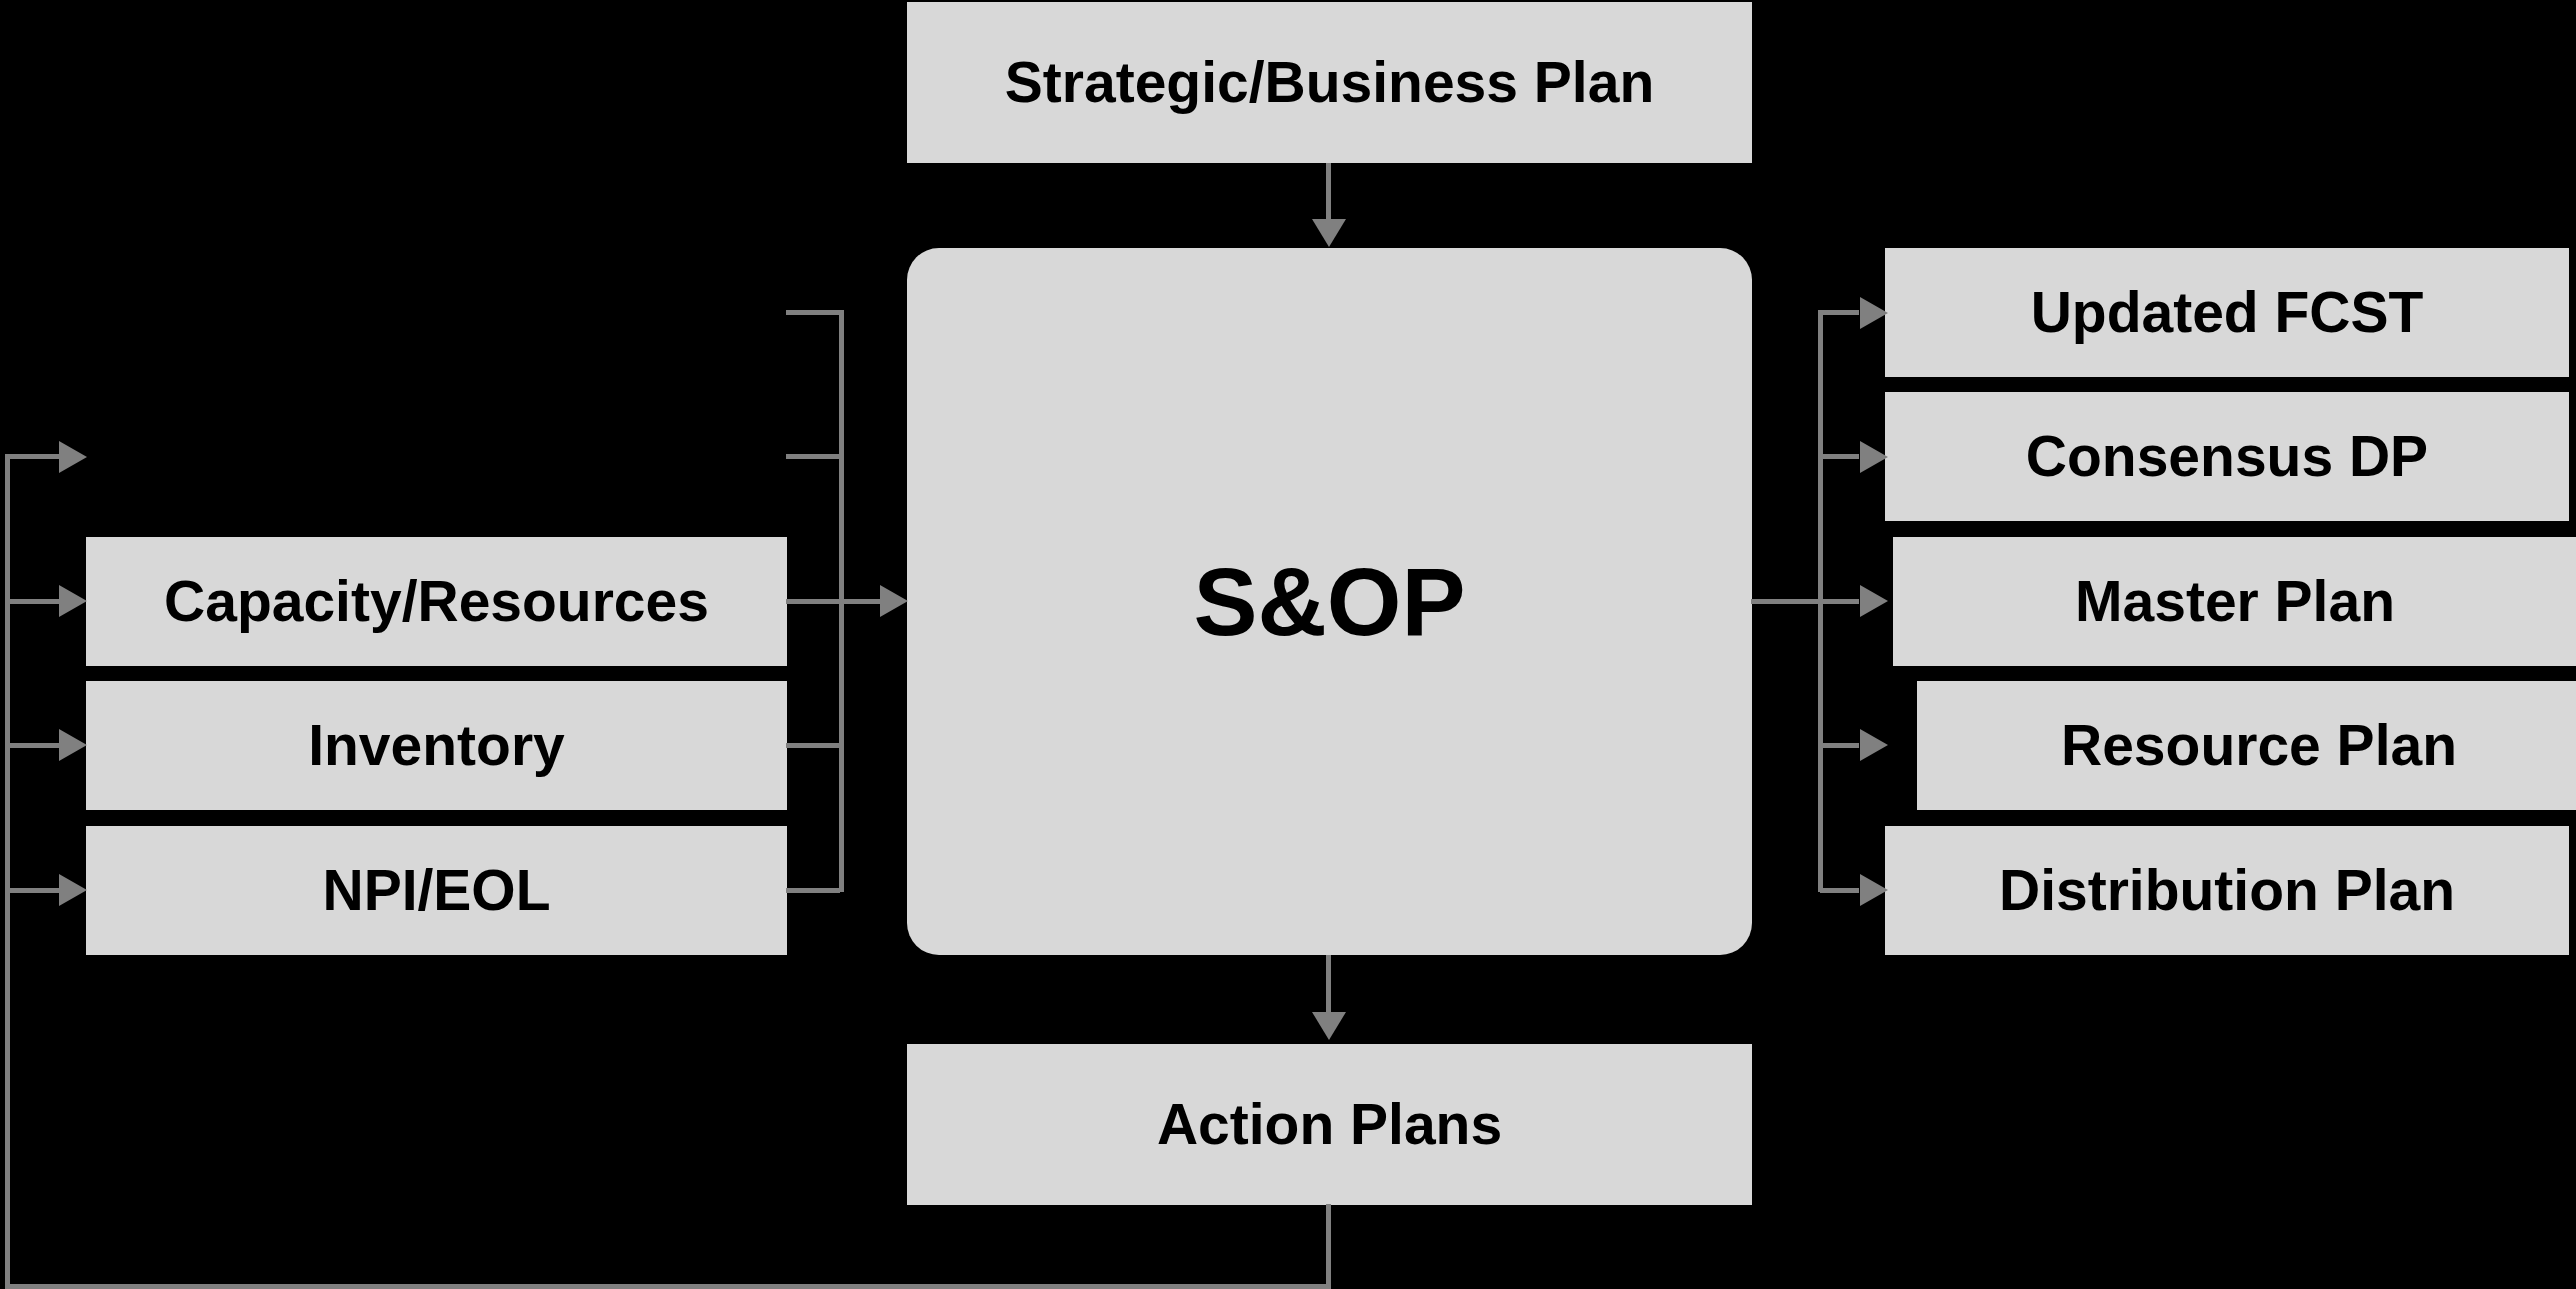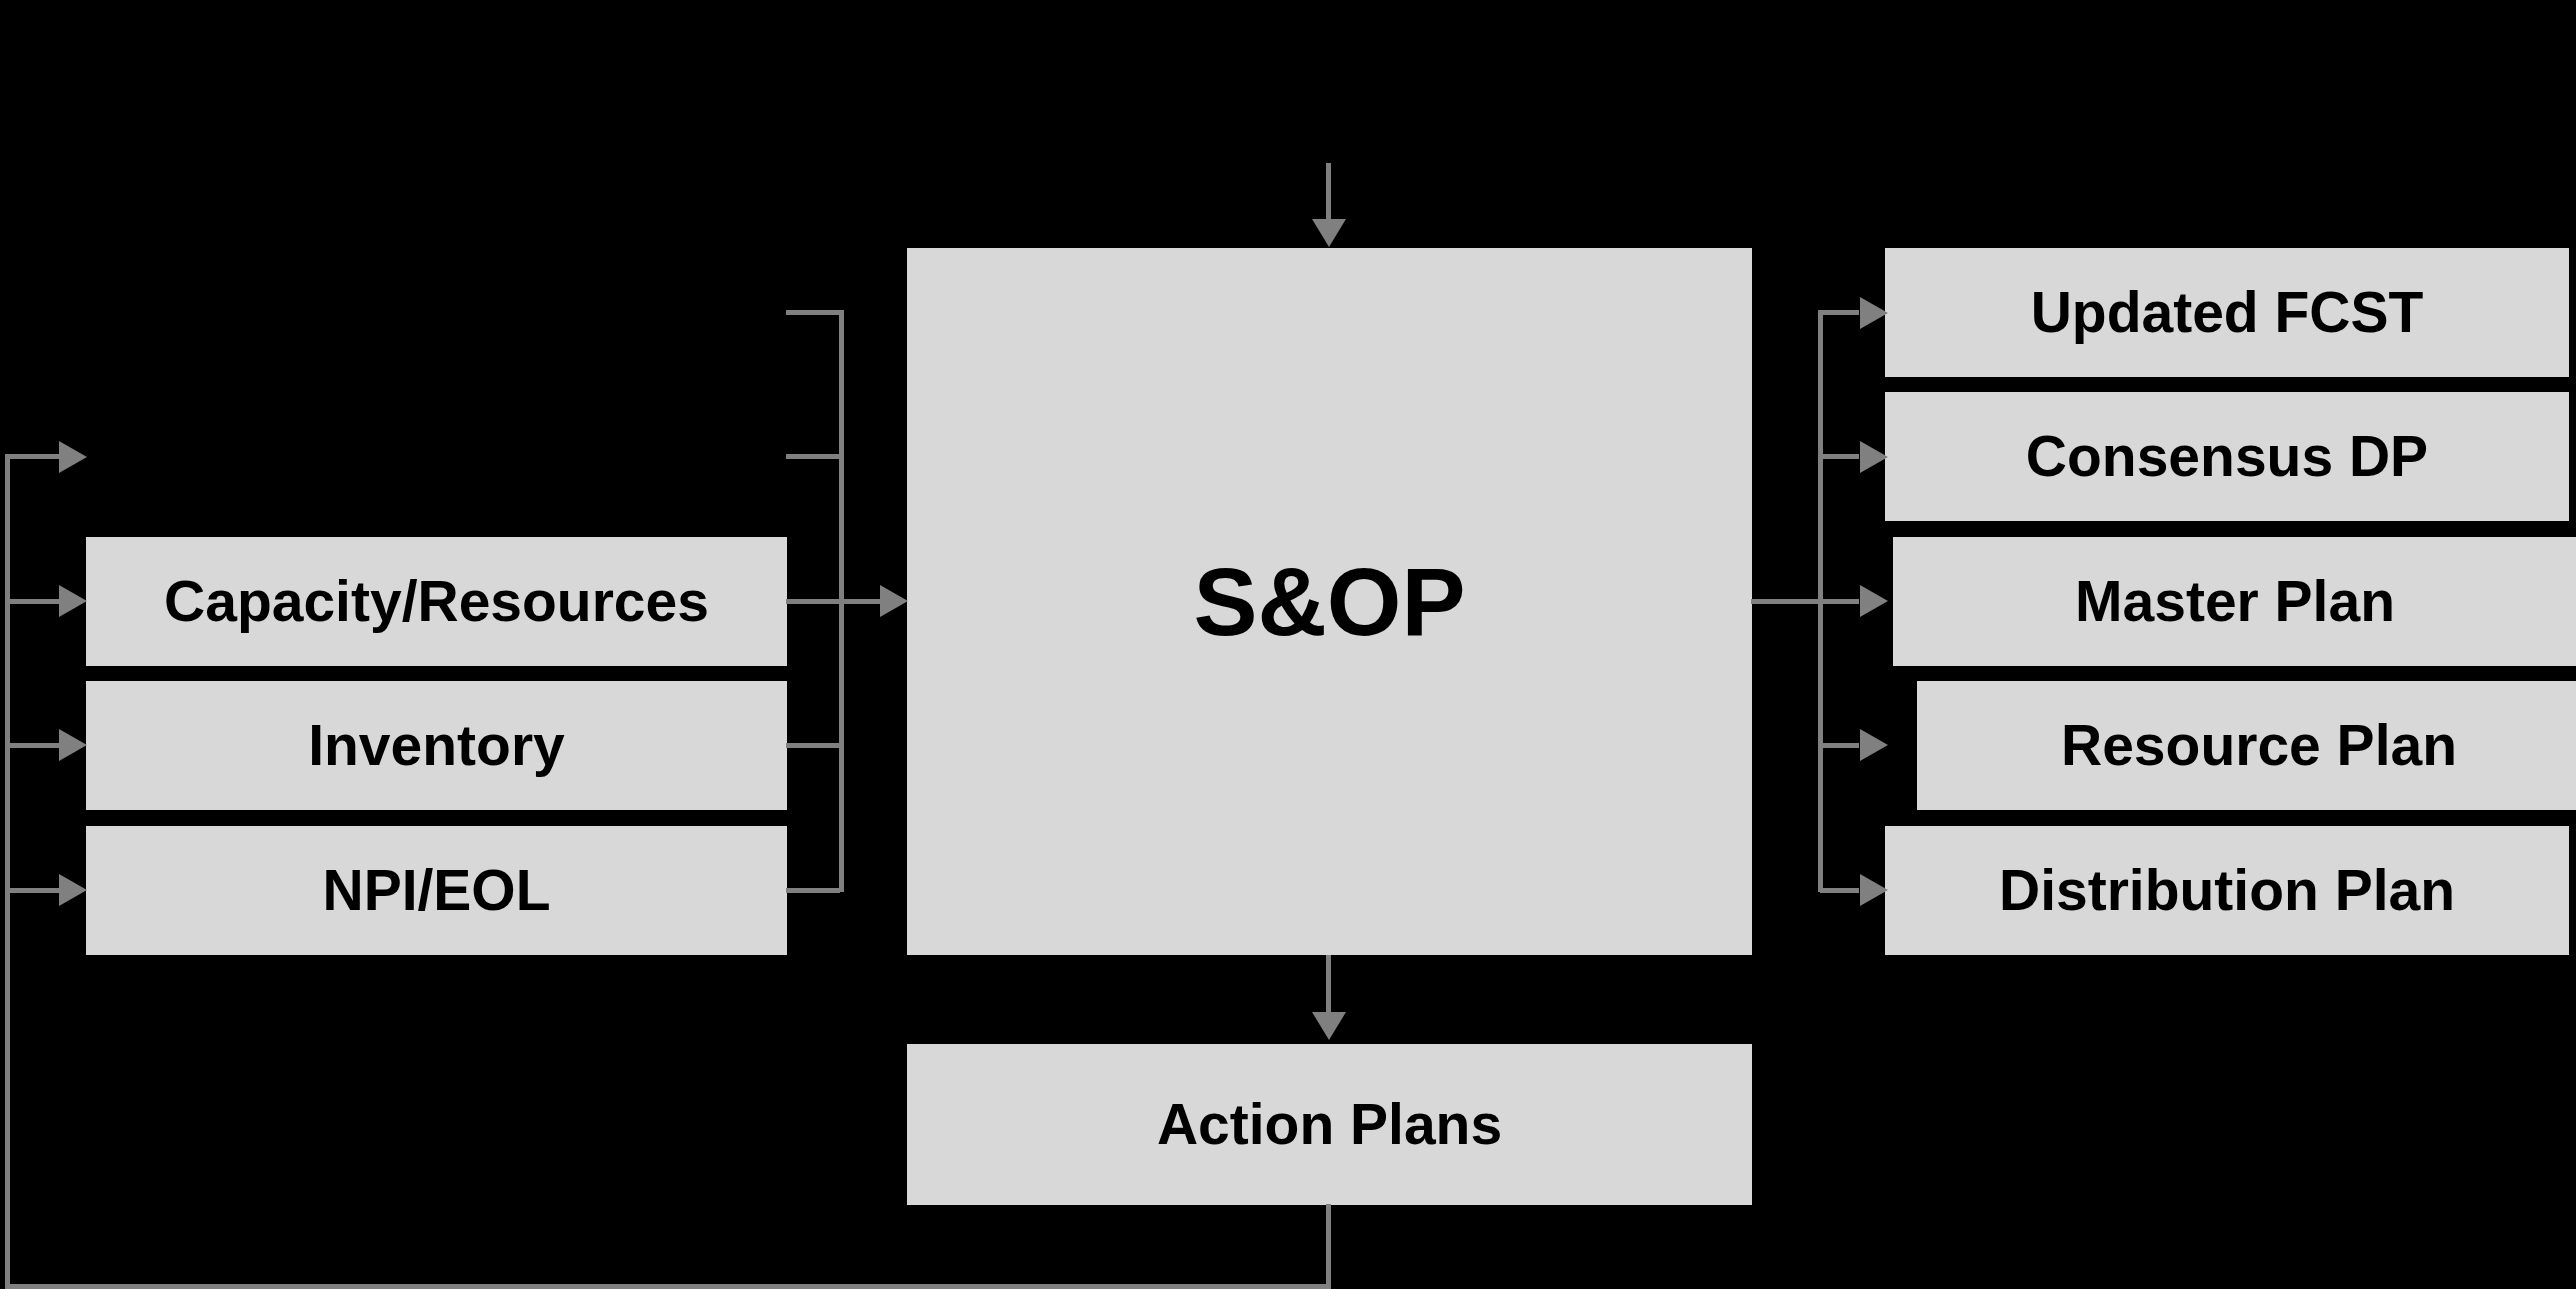--- a/index.html
+++ b/index.html
@@ -11,21 +11,21 @@
   html,body{margin:0;padding:0;background:var(--bg);}
   .canvas{
     position:relative;width:2576px;height:1290px;background:var(--bg);
     overflow:hidden;font-family:"Liberation Sans",sans-serif;
   }
   .box{
     position:absolute;background:var(--fill);color:var(--text);
     display:flex;align-items:center;justify-content:center;
     font-weight:bold;font-size:57px;text-align:center;line-height:1.1;
   }
-  .box.big{font-size:96px;}
+  .box.big{font-size:96px;border-radius:32px;}
   
   .top-box{left:907px;top:2px;width:845px;height:161px;}
   .sop-box{left:907px;top:248px;width:845px;height:707px;}
   .action-box{left:907px;top:1044px;width:845px;height:161px;}
   
   .lbox{left:86px;width:701px;height:129px;}
   .l1{top:248px;} .l2{top:392px;} .l3{top:537px;} .l4{top:681px;} .l5{top:826px;}
   
   .rbox{left:1885px;width:684px;height:129px;}
   .r1{top:248px;} .r2{top:392px;} .r3{top:537px;margin-left:8px;} .r4{top:681px;margin-left:32px;} .r5{top:826px;}
@@ -77,20 +77,23 @@
   .ah-rb-2{left:1860px;top:441px;}
   .ah-rb-3{left:1860px;top:585px;}
   .ah-rb-4{left:1860px;top:729px;}
   .ah-rb-5{left:1860px;top:874px;}
 </style>
 </head>
 <body>
 
 <div class="canvas">
 
+  <div class="box top-box">
+    <span>Strategic/Business Plan</span>
+  </div>
   <div class="box big sop-box">
     <span>S&amp;OP</span>
   </div>
   <div class="box action-box">
     <span>Action Plans</span>
   </div>
 
   <div class="box lbox l3">
     <span>Capacity/Resources</span>
   </div>

